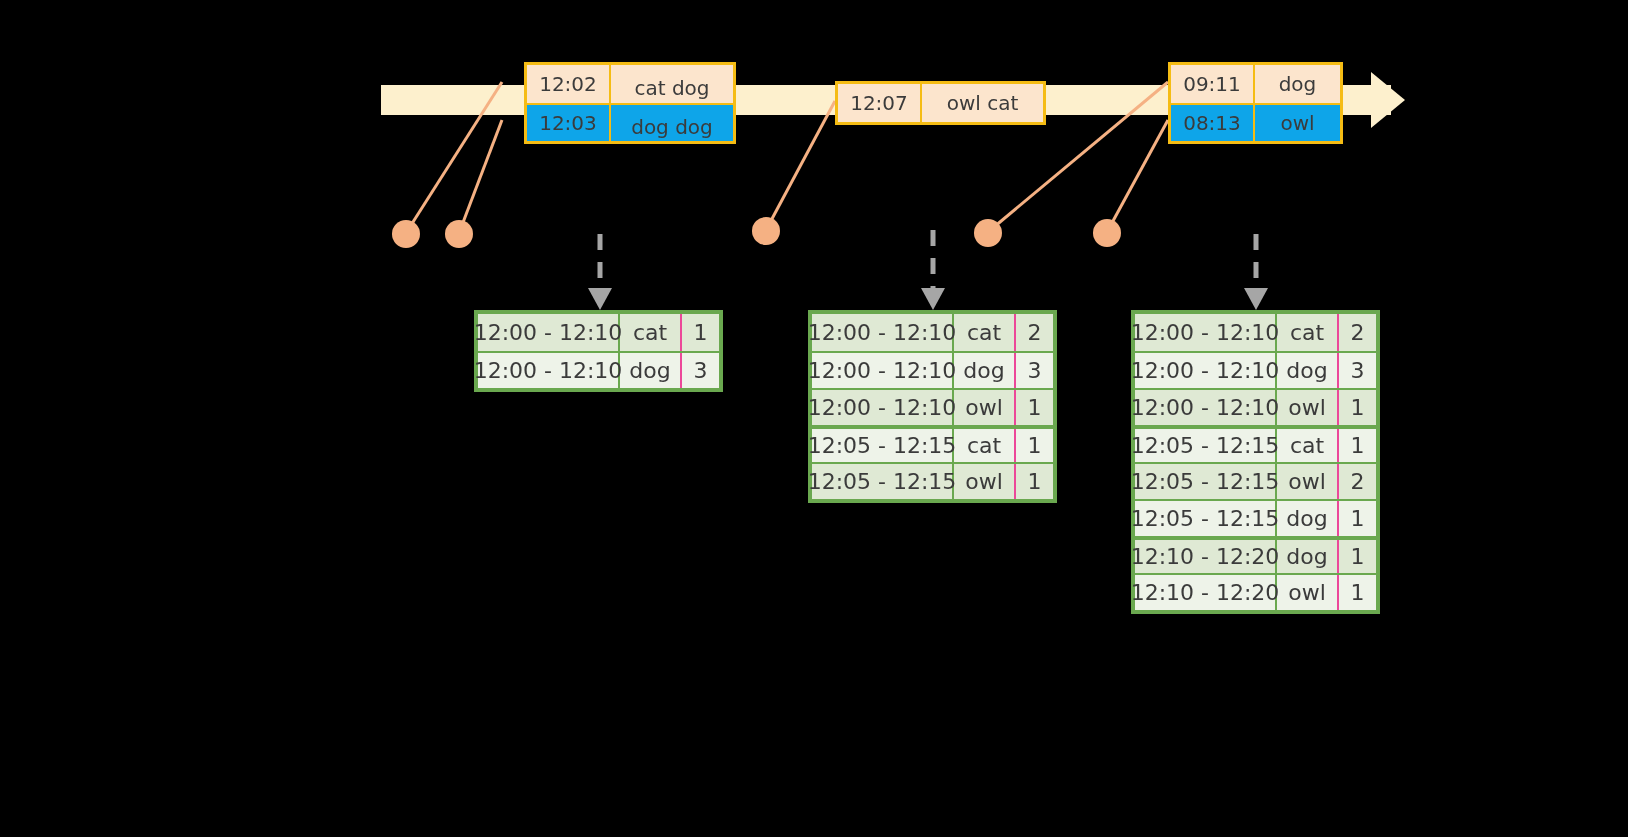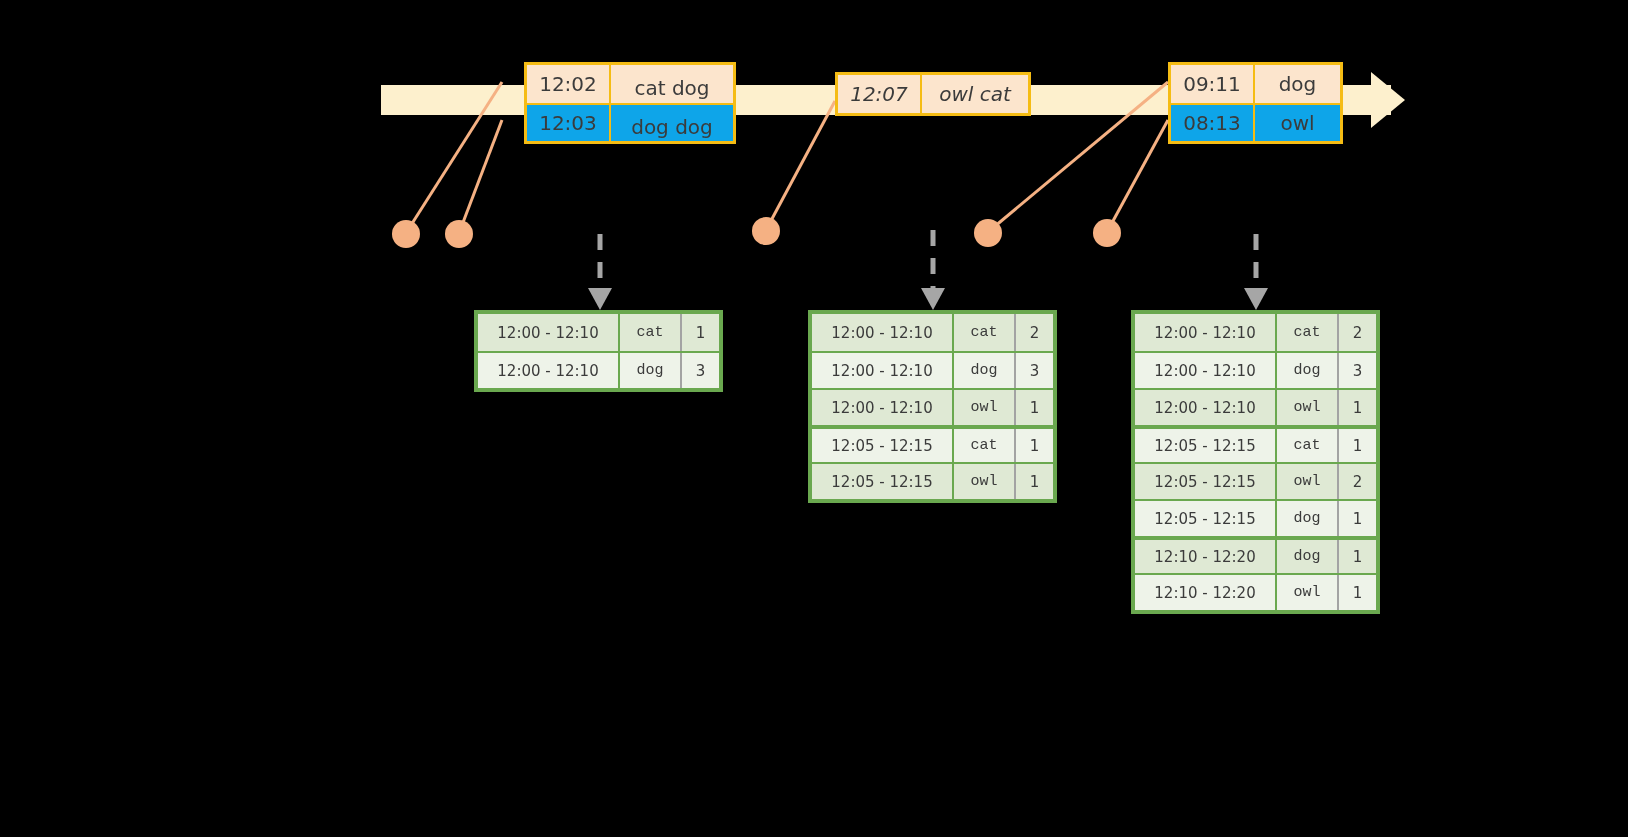--- a/index.html
+++ b/index.html
@@ -37,21 +37,21 @@
   .event-cell{
     display:flex;align-items:center;justify-content:center;
     font-size:20px;color:#3b3b3b;box-sizing:border-box;
     white-space:nowrap;
   }
   .event-cell.time{width:84px;border-right:2px solid #f5bc14;}
   .event-cell.words{flex:1;padding:0 14px;}
 
   #event-box-1{left:524px;top:62px;width:212px;}
   #event-box-1 .event-cell.words{width:112px;margin-top:8px;}
-  #event-box-2{left:835px;top:72px;width:196px;font-style:italic;}
+  #event-box-2{left:835px;top:81px;width:211px;}
   #event-box-2 .event-cell.words{width:112px;text-align:right;}
   #event-box-3{left:1168px;top:62px;width:175px;}
   #event-box-3 .event-cell.words{width:91px;}
 
   
   .connector-svg{position:absolute;left:0;top:0;width:1628px;height:837px;pointer-events:none;}
   .conn-line{stroke:#f5b183;stroke-width:3;fill:none;}
   .conn-dot{fill:#f5b183;}
   .dash-line{stroke:#a6a6a6;stroke-width:5;stroke-dasharray:16 12;fill:none;}
   .dash-head{fill:#a6a6a6;}
@@ -63,24 +63,24 @@
     box-sizing:border-box;
     background:#ffffff;
   }
   .res-row{display:flex;height:37px;box-sizing:border-box;}
   .res-row.even{background:#dfe9d4;}
   .res-row.odd{background:#eef3e9;}
   .res-row + .res-row{border-top:2px solid #6aa84f;}
   .res-row.newwin{border-top:4px solid #6aa84f;}
   .res-cell{
     display:flex;align-items:center;justify-content:center;
-    font-size:15px;color:#3b3b3b;box-sizing:border-box;white-space:nowrap;
+    font-size:22px;color:#3b3b3b;box-sizing:border-box;white-space:nowrap;
   }
   .res-cell.win{border-right:2px solid #6aa84f;}
-  .res-cell.word{border-right:2px solid #a3a3a3;font-family:Liberation Mono, monospace;}
+  .res-cell.word{border-right:2px solid #ec4899;}
 
   #result-table-1{left:474px;top:310px;width:249px;}
   #result-table-1 .res-cell.win{width:142px;}
   #result-table-1 .res-cell.word{width:62px;}
   #result-table-1 .res-cell.count{width:37px;}
 
   #result-table-2{left:808px;top:310px;width:249px;}
   #result-table-2 .res-cell.win{width:142px;}
   #result-table-2 .res-cell.word{width:62px;}
   #result-table-2 .res-cell.count{width:37px;}

